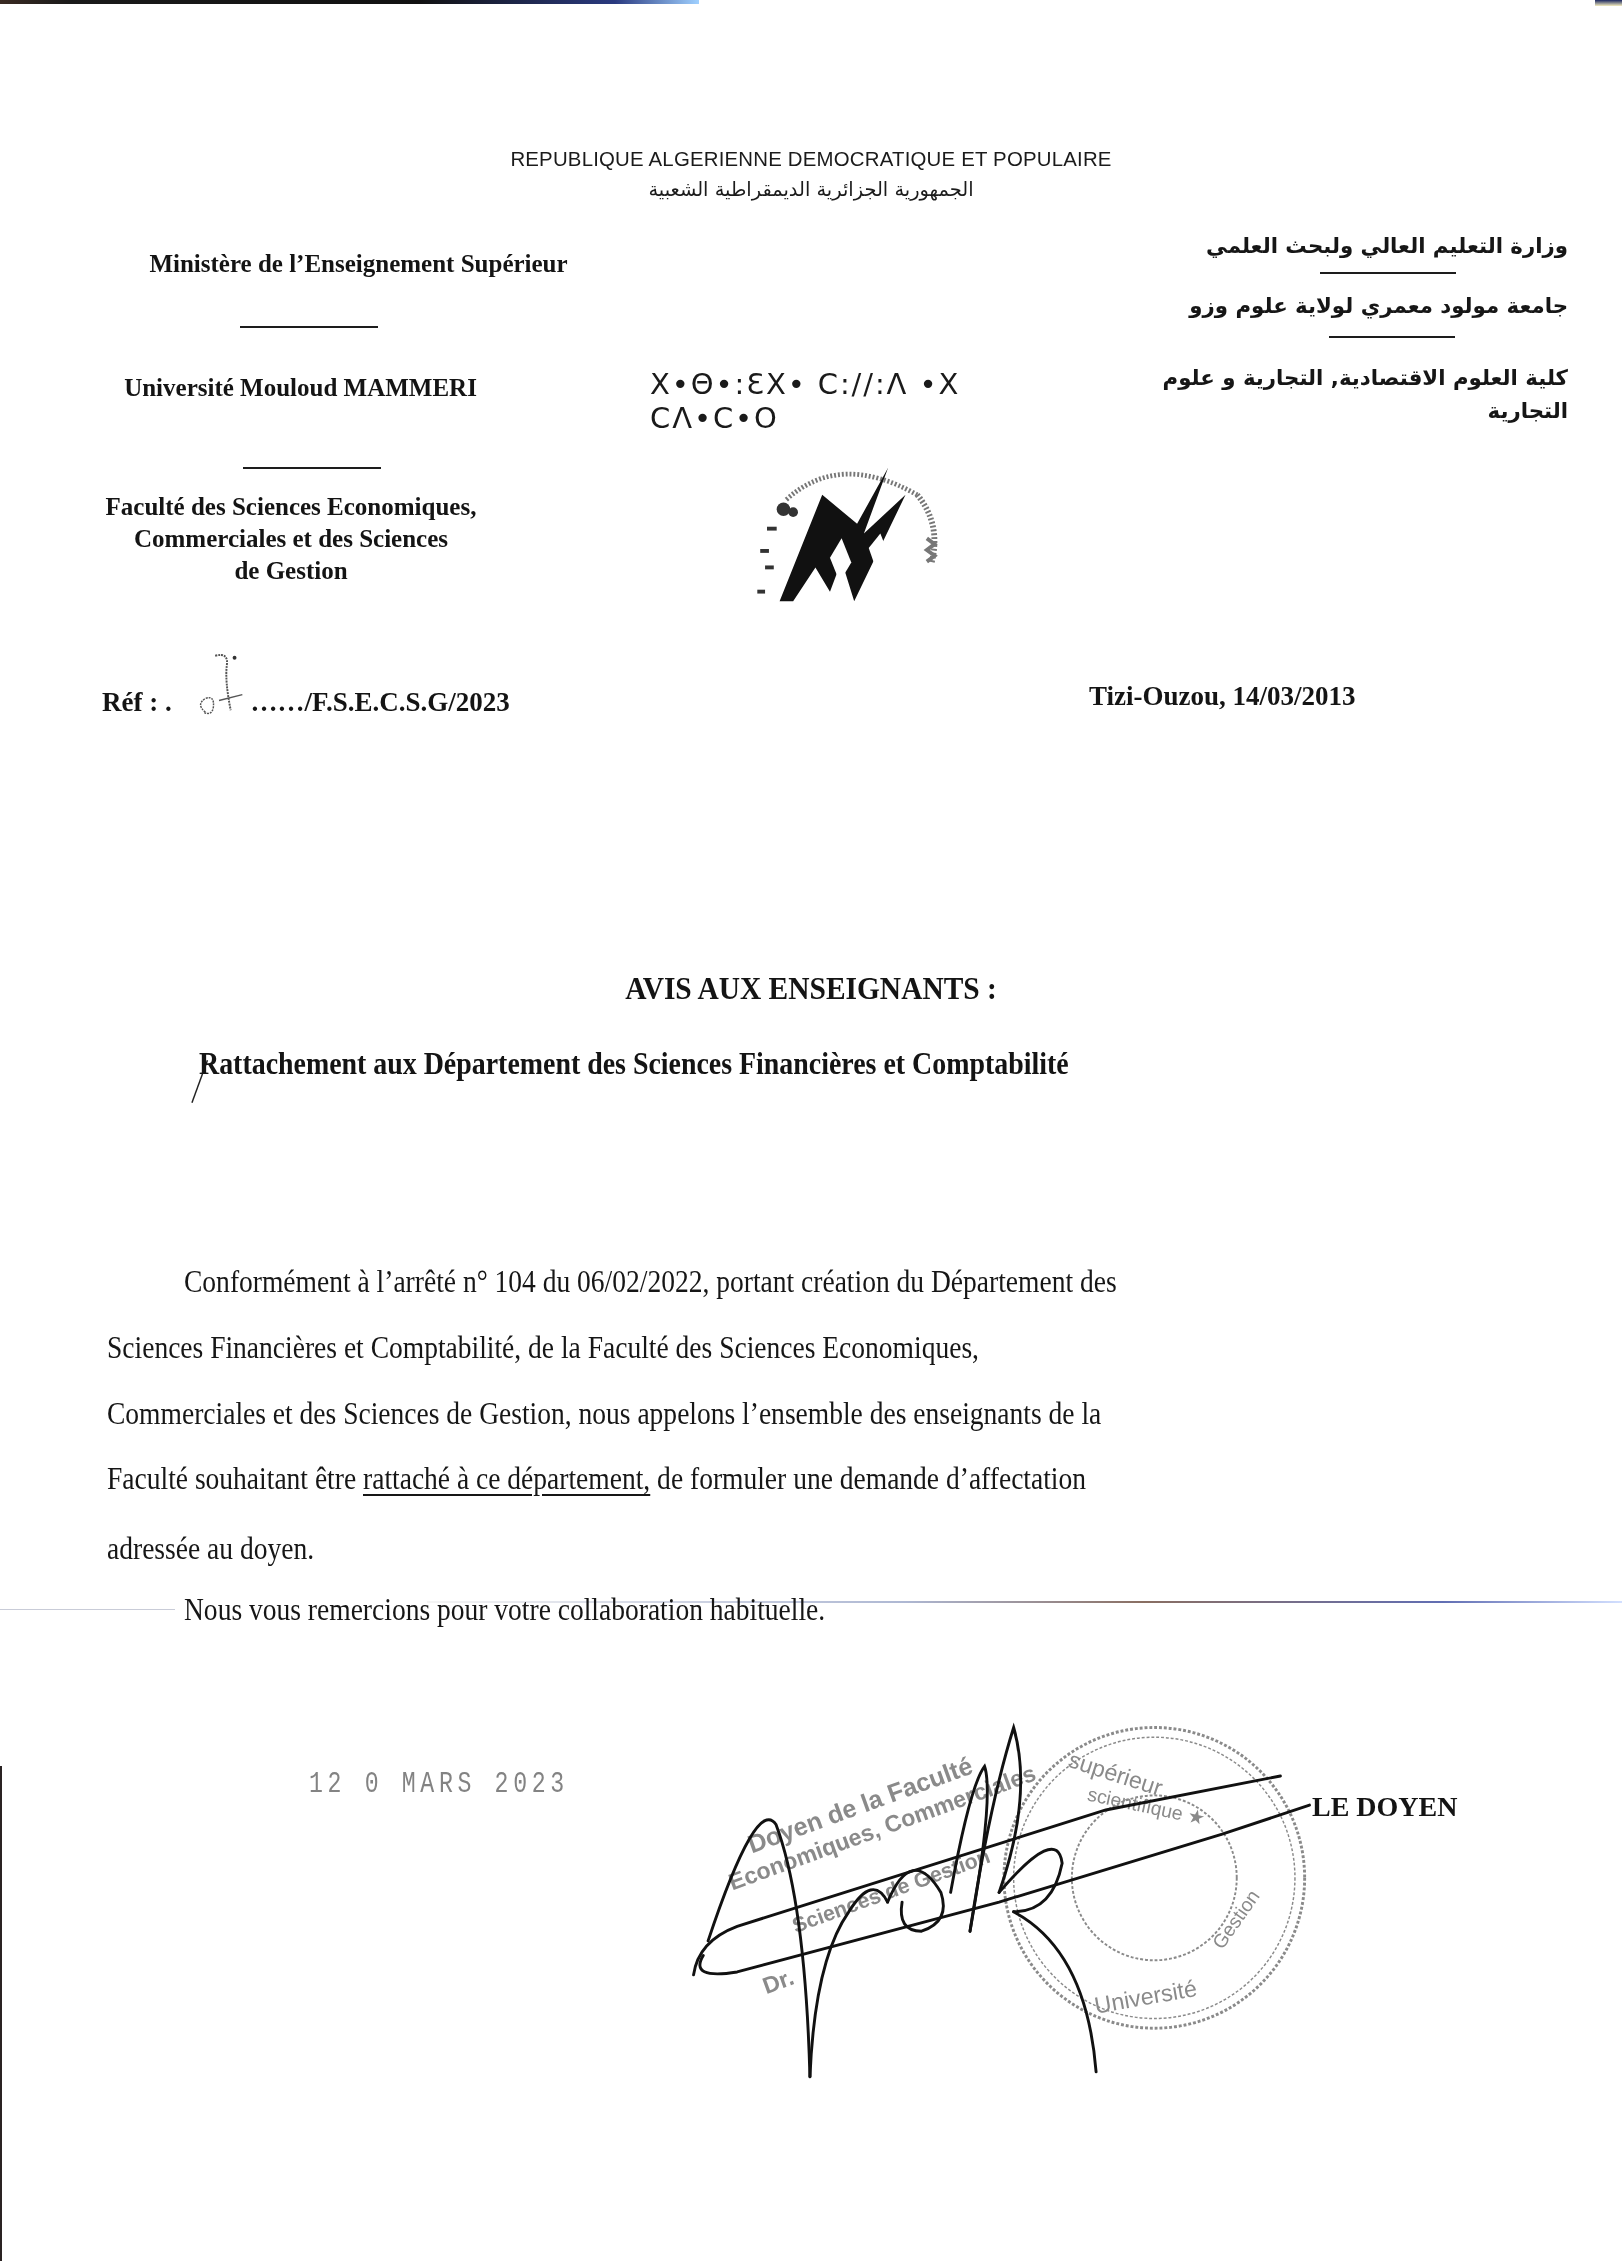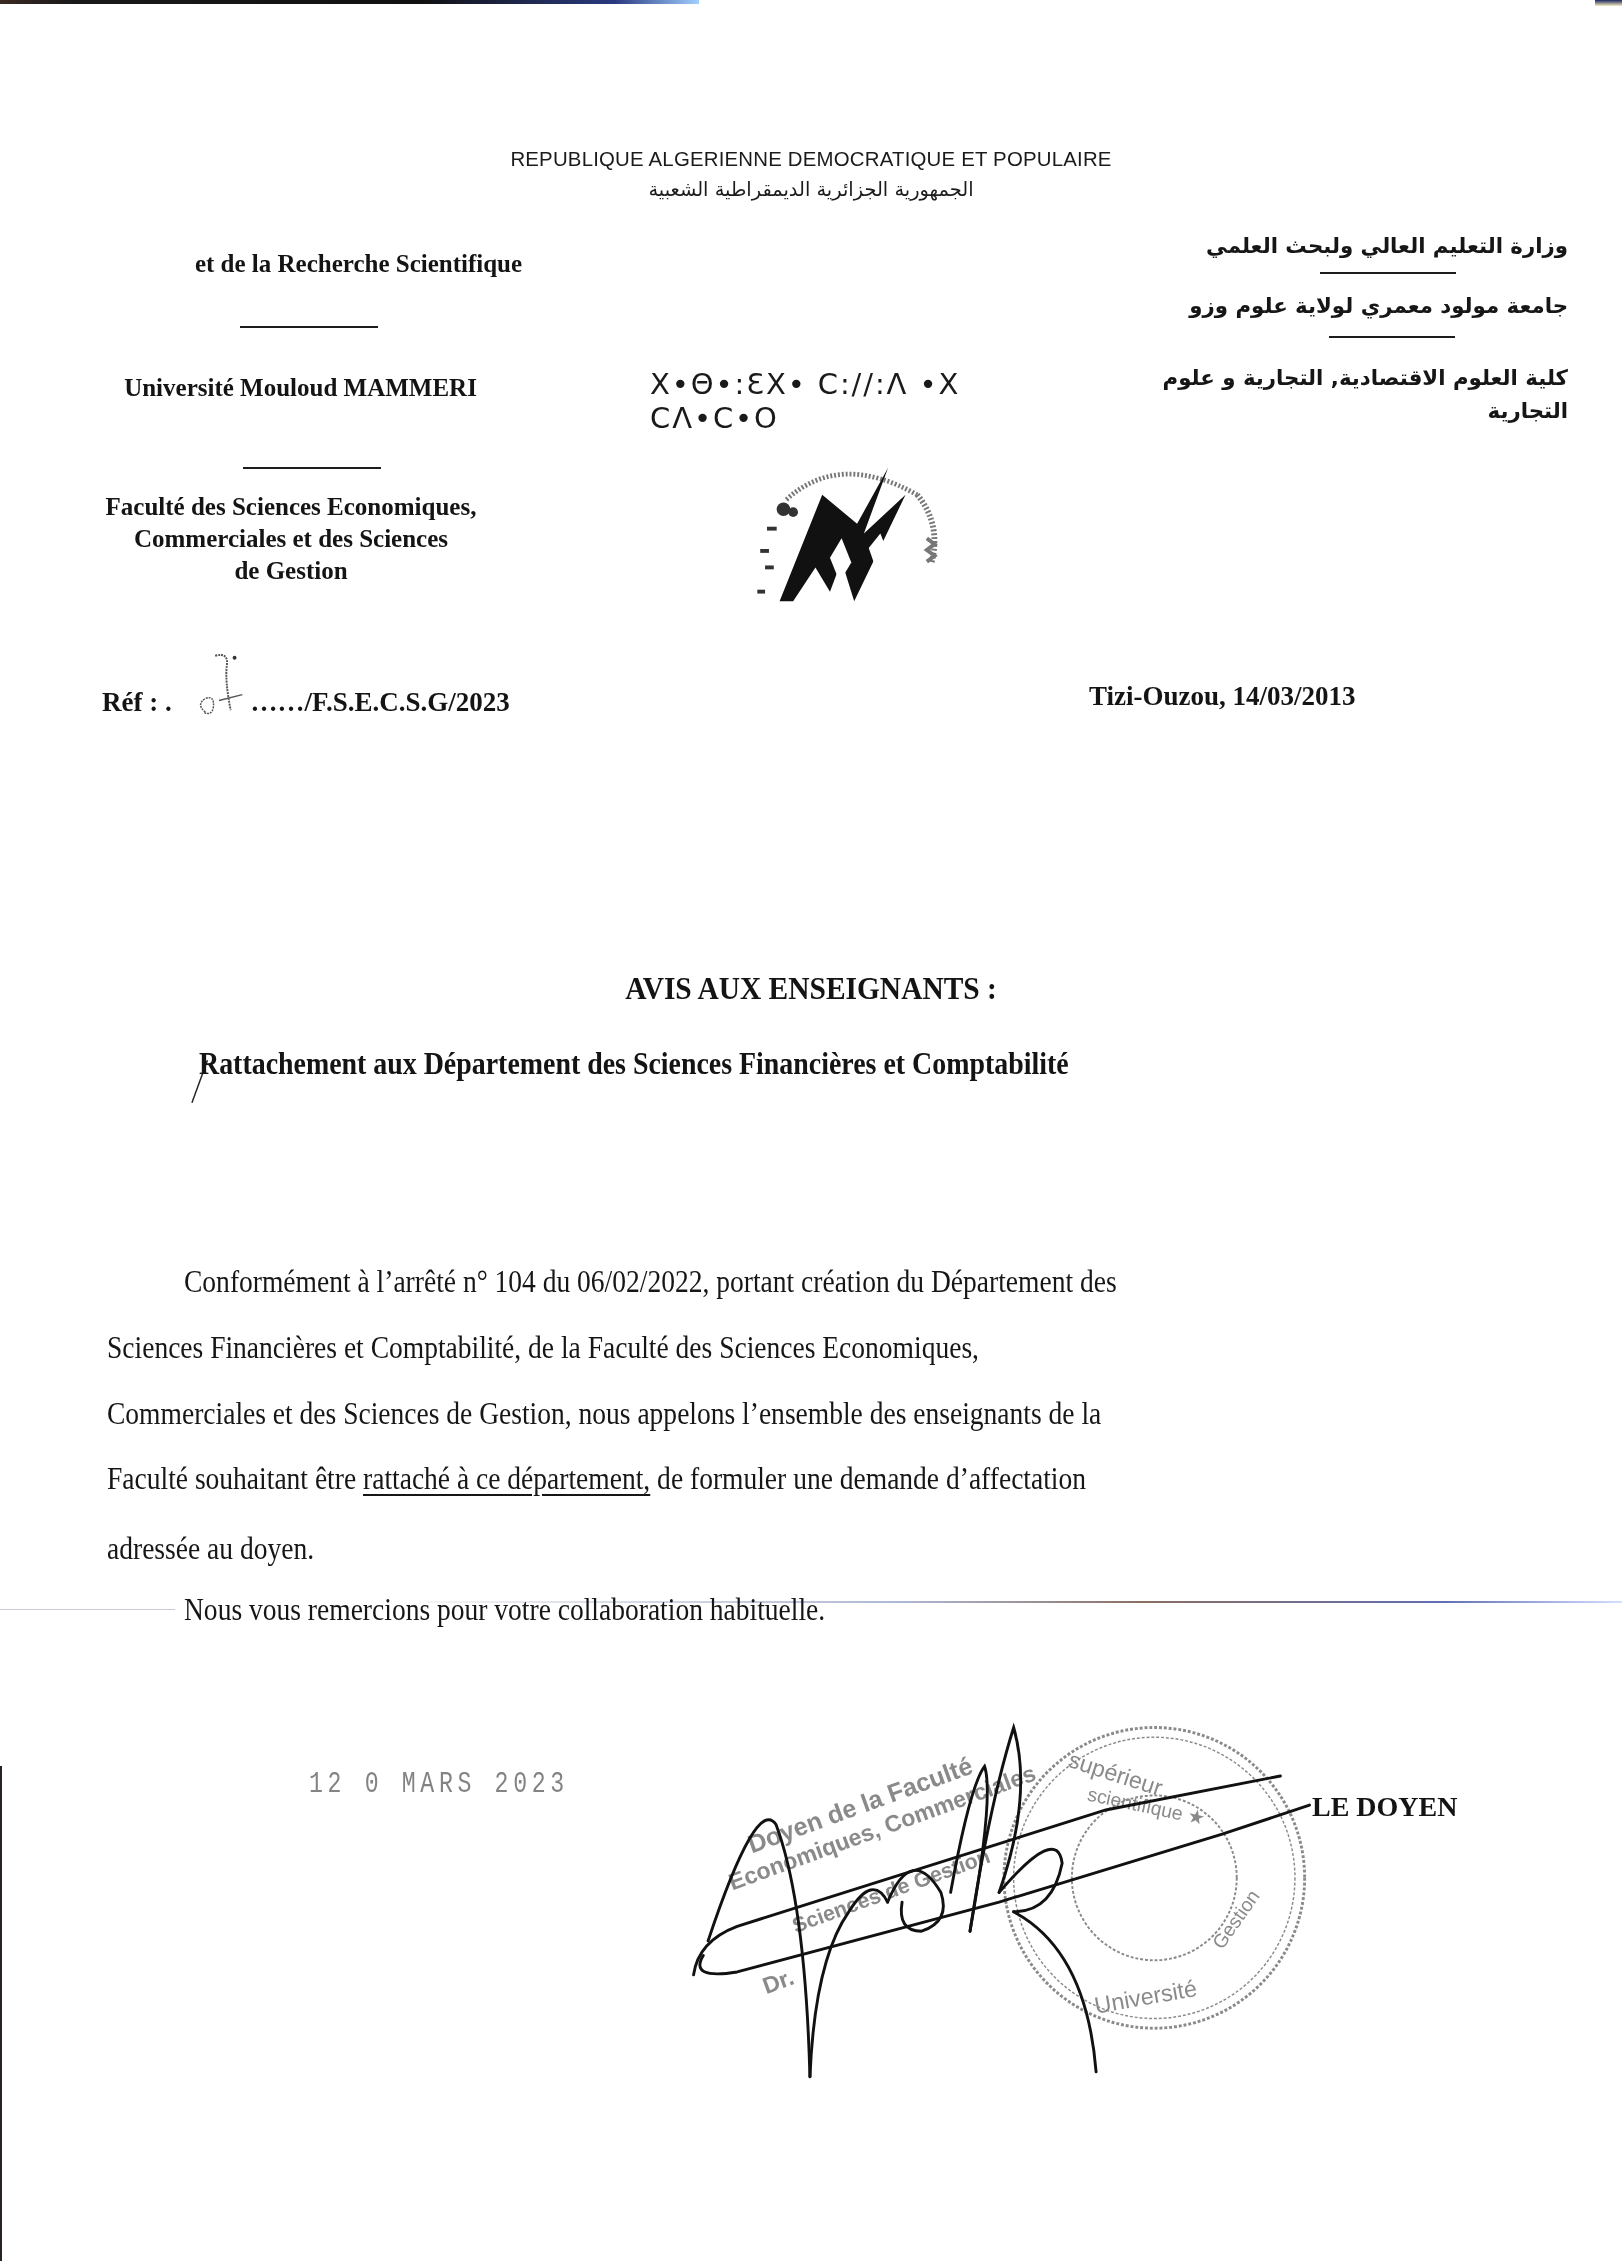--- a/index.html
+++ b/index.html
@@ -117,21 +117,21 @@
 <body>
 
 <div class="scan-edge-top"></div>
 <div class="scan-edge-right"></div>
 <div class="scan-edge-left"></div>
 
 <div class="abs republic">REPUBLIQUE ALGERIENNE DEMOCRATIQUE ET POPULAIRE</div>
 <div class="abs republic-ar">الجمهورية الجزائرية الديمقراطية الشعبية</div>
 
 <div class="abs left-block ministry">
-  <div>et de la Recherche Scientifique</div>
+  <div>Ministère de l’Enseignement Supérieur</div>
 </div>
 <div class="rule" style="left:240px; top:326px; width:138px;"></div>
 
 <div class="abs left-block university">
   <div>Université Mouloud MAMMERI</div>
 </div>
 <div class="rule" style="left:243px; top:467px; width:138px;"></div>
 
 <div class="abs left-block faculty">
   <div>Faculté des Sciences Economiques,</div>

